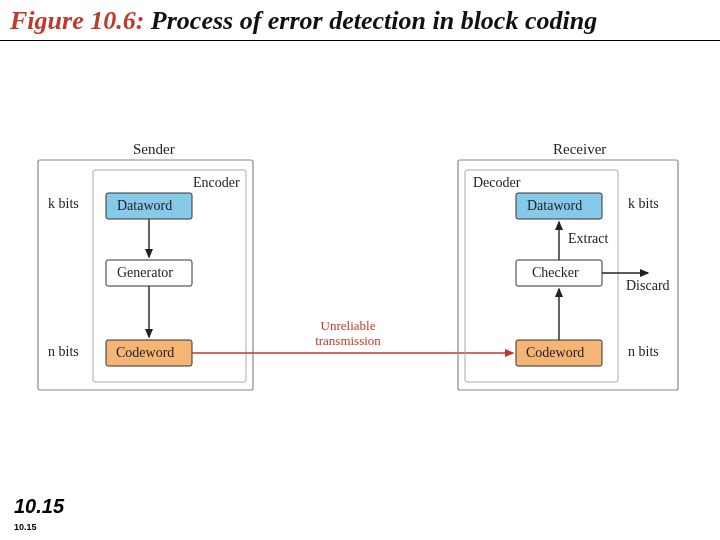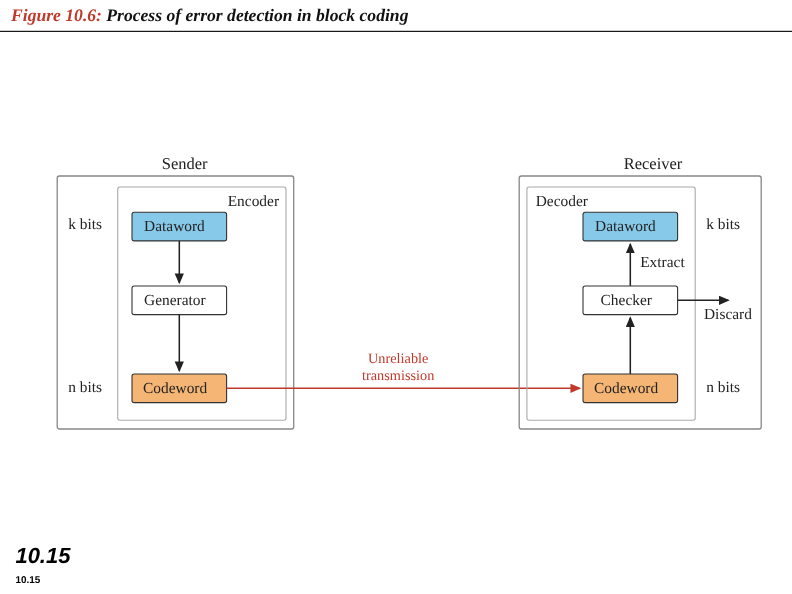--- a/index.html
+++ b/index.html
@@ -9,27 +9,27 @@
     background: white;
     font-family: Georgia, 'Times New Roman', serif;
     position: relative;
     overflow: hidden;
   }
   .title-bar {
     padding: 6px 10px 4px 10px;
     border-bottom: 1.5px solid black;
     font-weight: bold;
     font-style: italic;
-    font-size: 16px;
+    font-size: 26px;
   }
   .title-bar .fig-num { color: #c0392b; }
   .title-bar .fig-desc { color: #111; }
   .diagram {
     position: absolute;
-    left: 52px;
+    left: 38px;
     top: 140px;
     width: 640px;
     height: 270px;
   }
   svg { overflow: visible; }
   .main-box { fill: none; stroke: #888; stroke-width: 1.2; }
   .inner-box { fill: none; stroke: #aaa; stroke-width: 1; }
   .block { stroke: #333; stroke-width: 1; }
   .blue { fill: #87c9e8; }
   .white { fill: #fff; }

